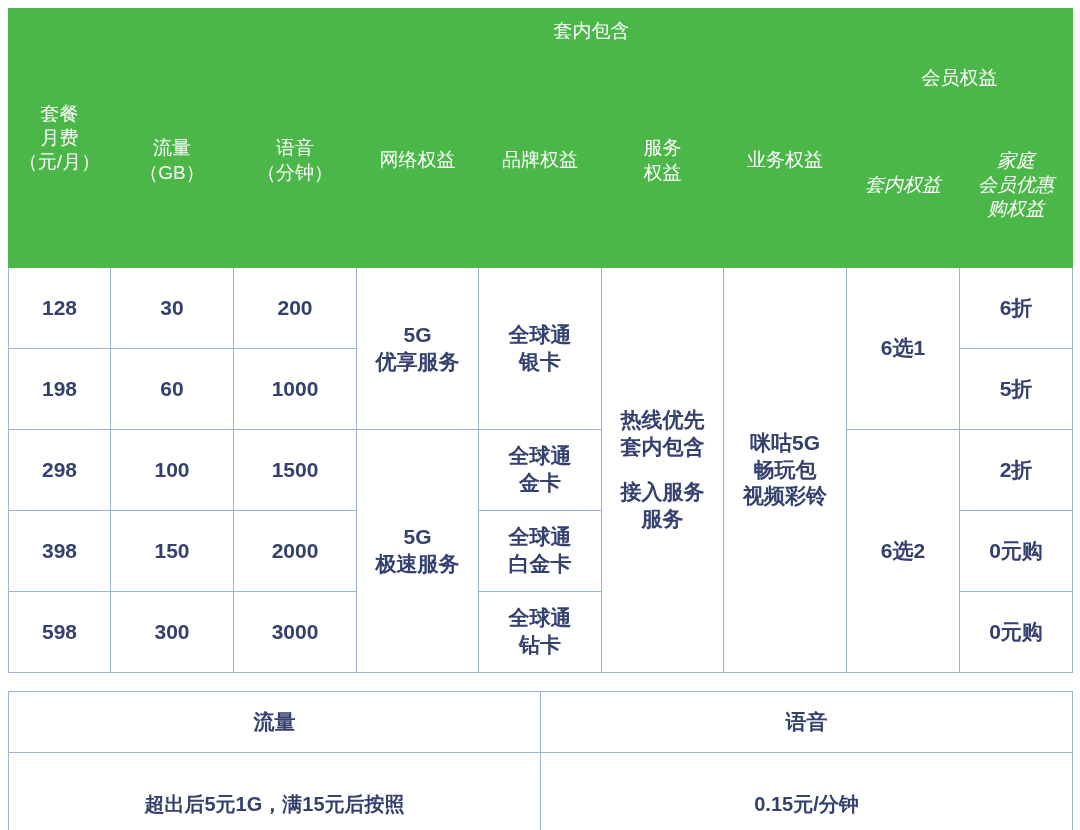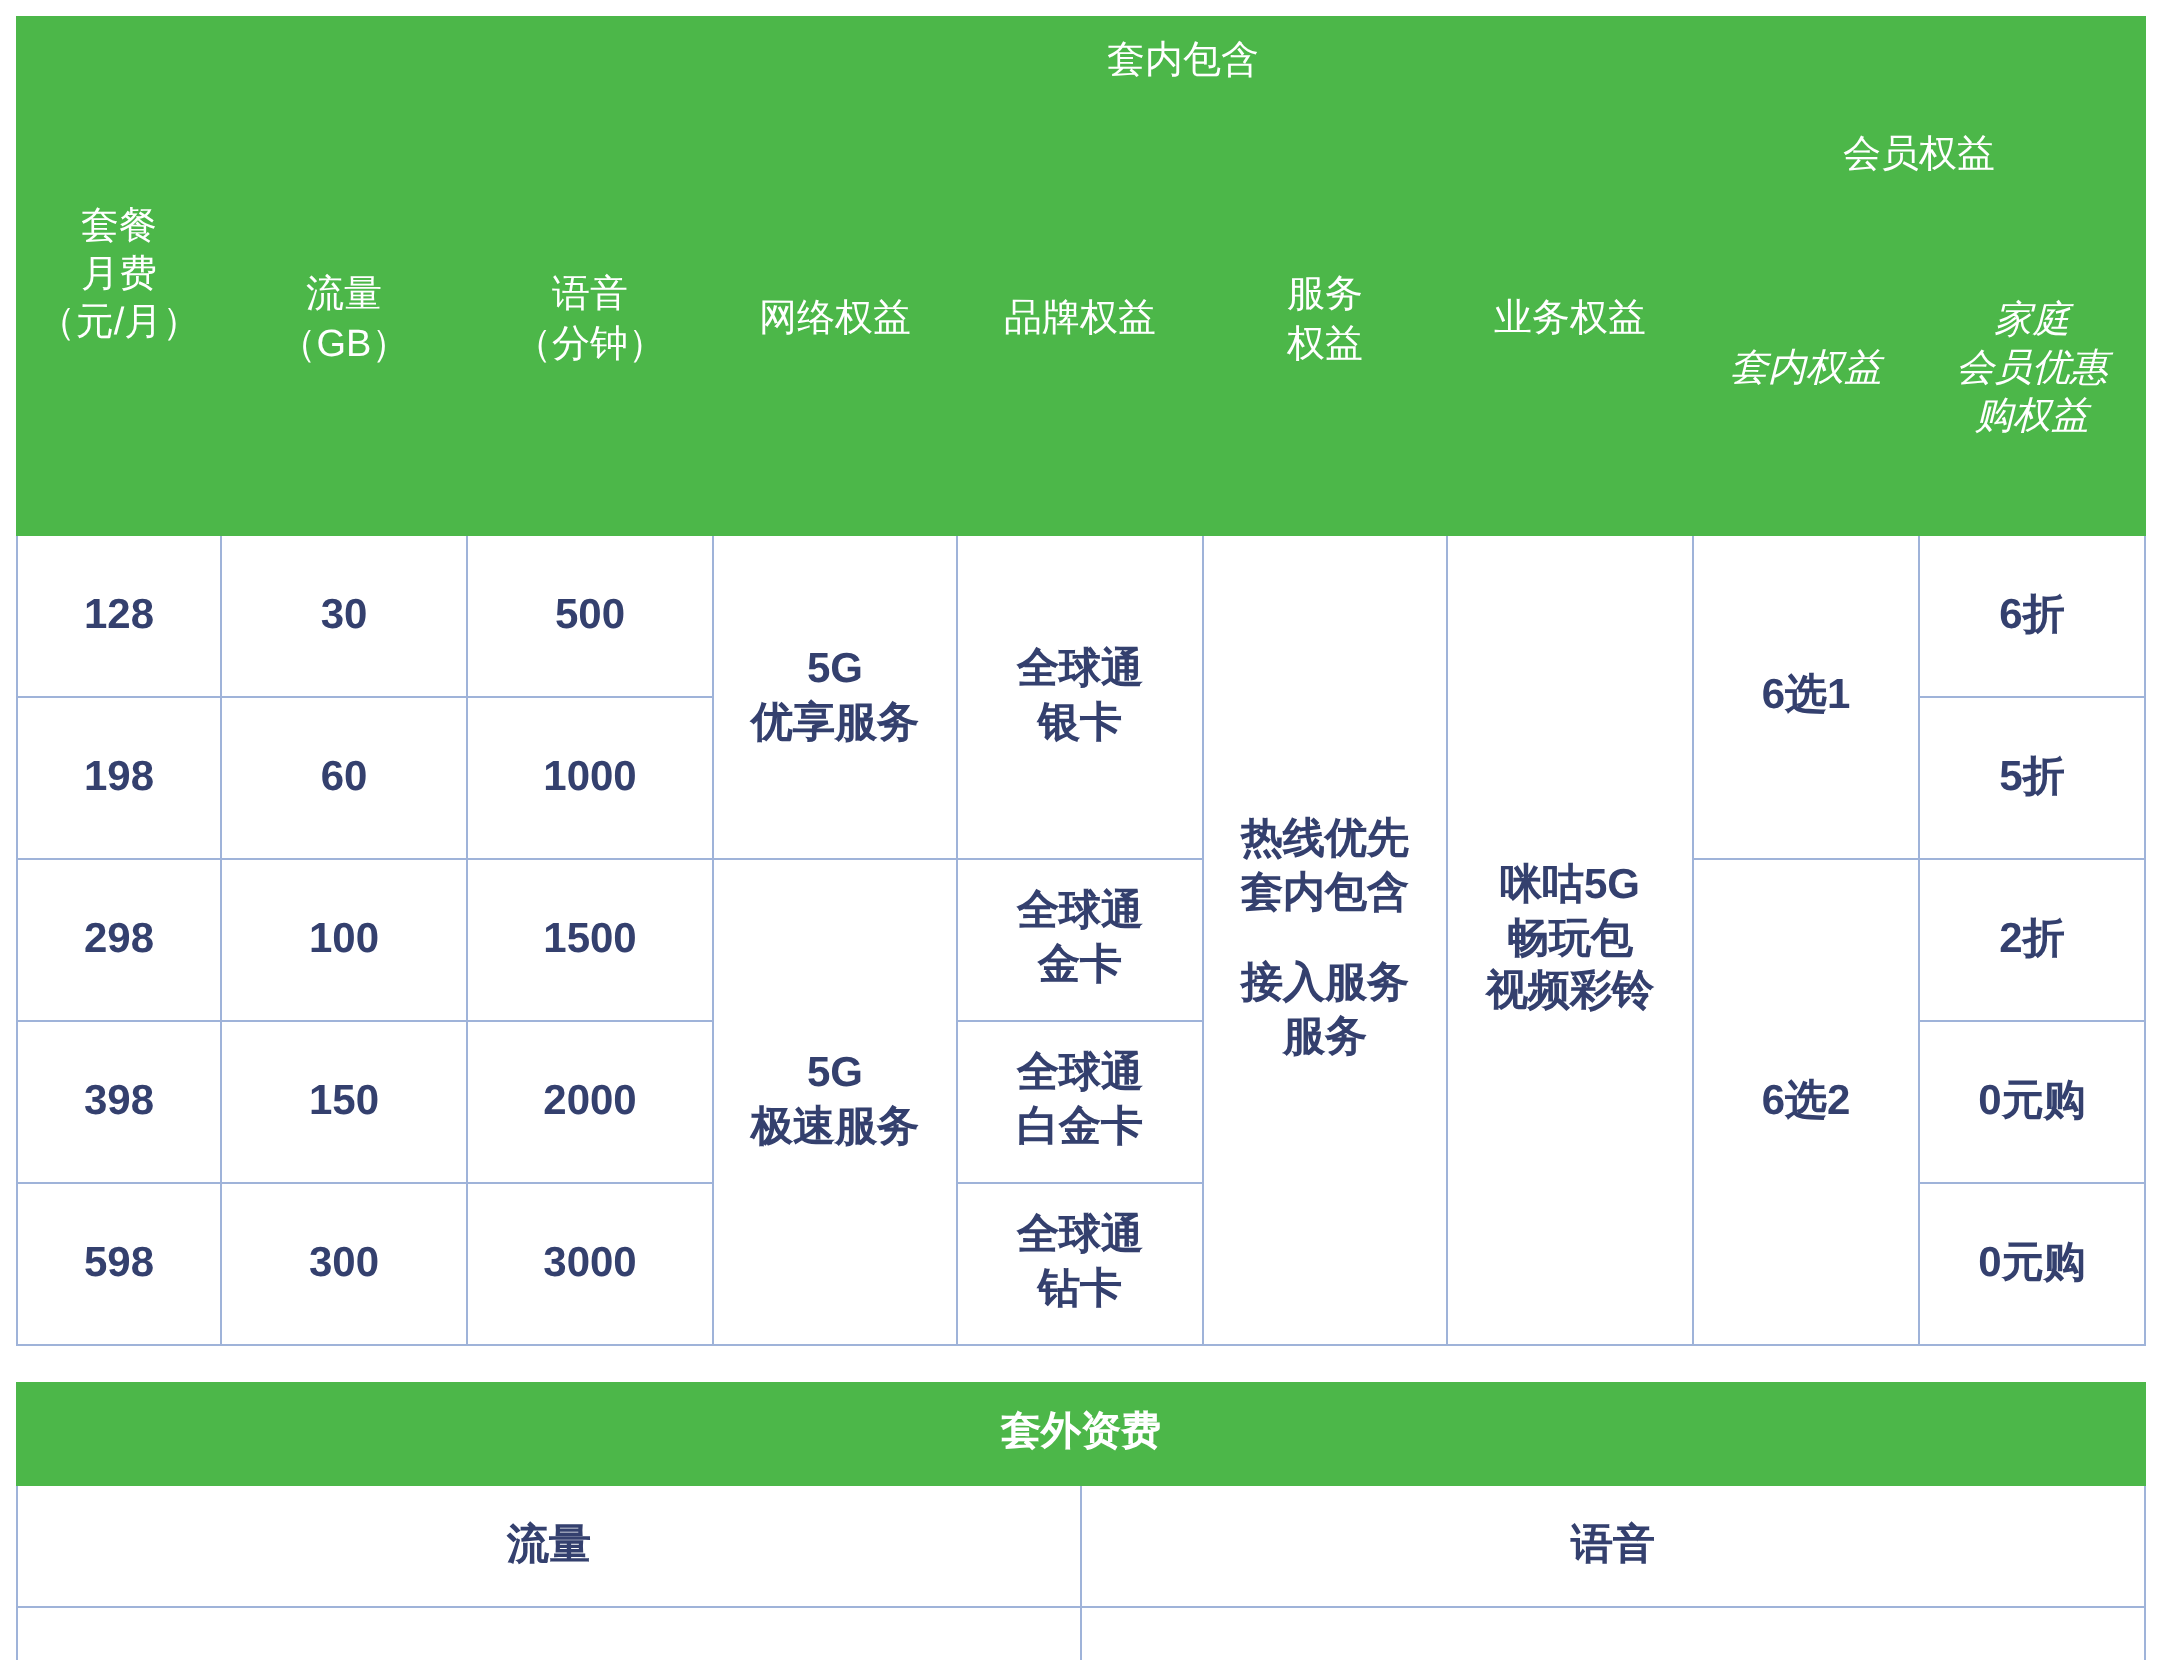--- a/index.html
+++ b/index.html
@@ -135,21 +135,21 @@
         <td class="hdr hdr-cell">
           <div>家庭</div>
           <div>会员优惠</div>
           <div>购权益</div>
         </td>
       </tr>
 
       <tr class="data-row">
         <td class="num">128</td>
         <td class="num">30</td>
-        <td class="num">500</td>
+        <td class="num">200</td>
         <td class="small-two" rowspan="2">
           <div>5G</div>
           <div>优享服务</div>
         </td>
         <td class="small-two" rowspan="2">
           <div>全球通</div>
           <div>银卡</div>
         </td>
         <td class="small-two" rowspan="5">
           <div>热线优先</div>
@@ -216,23 +216,20 @@
 
   <div class="spacer"></div>
 
   <table class="second">
     <colgroup>
       <col style="width:532px">
       <col style="width:532px">
     </colgroup>
     <tbody>
       <tr>
-        <td class="band" colspan="2">套外资费</td>
-      </tr>
-      <tr>
         <td class="sub">流量</td>
         <td class="sub">语音</td>
       </tr>
       <tr>
         <td class="val">
           <div>超出后5元1G，满15元后按照</div>
 
         </td>
         <td class="val">0.15元/分钟</td>
       </tr>

